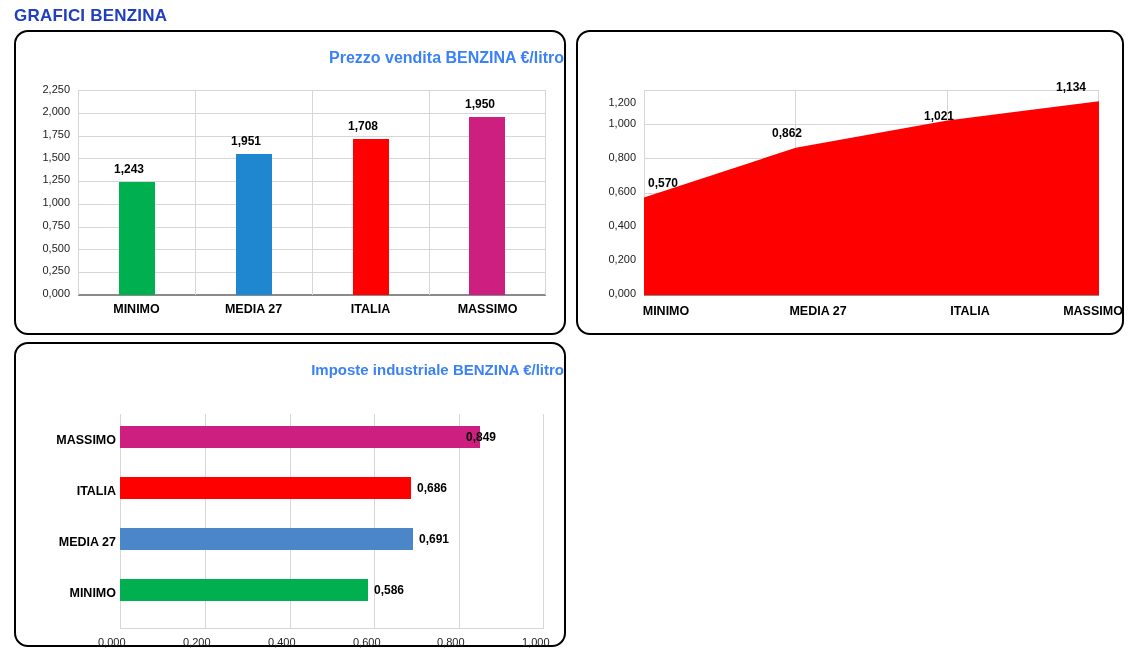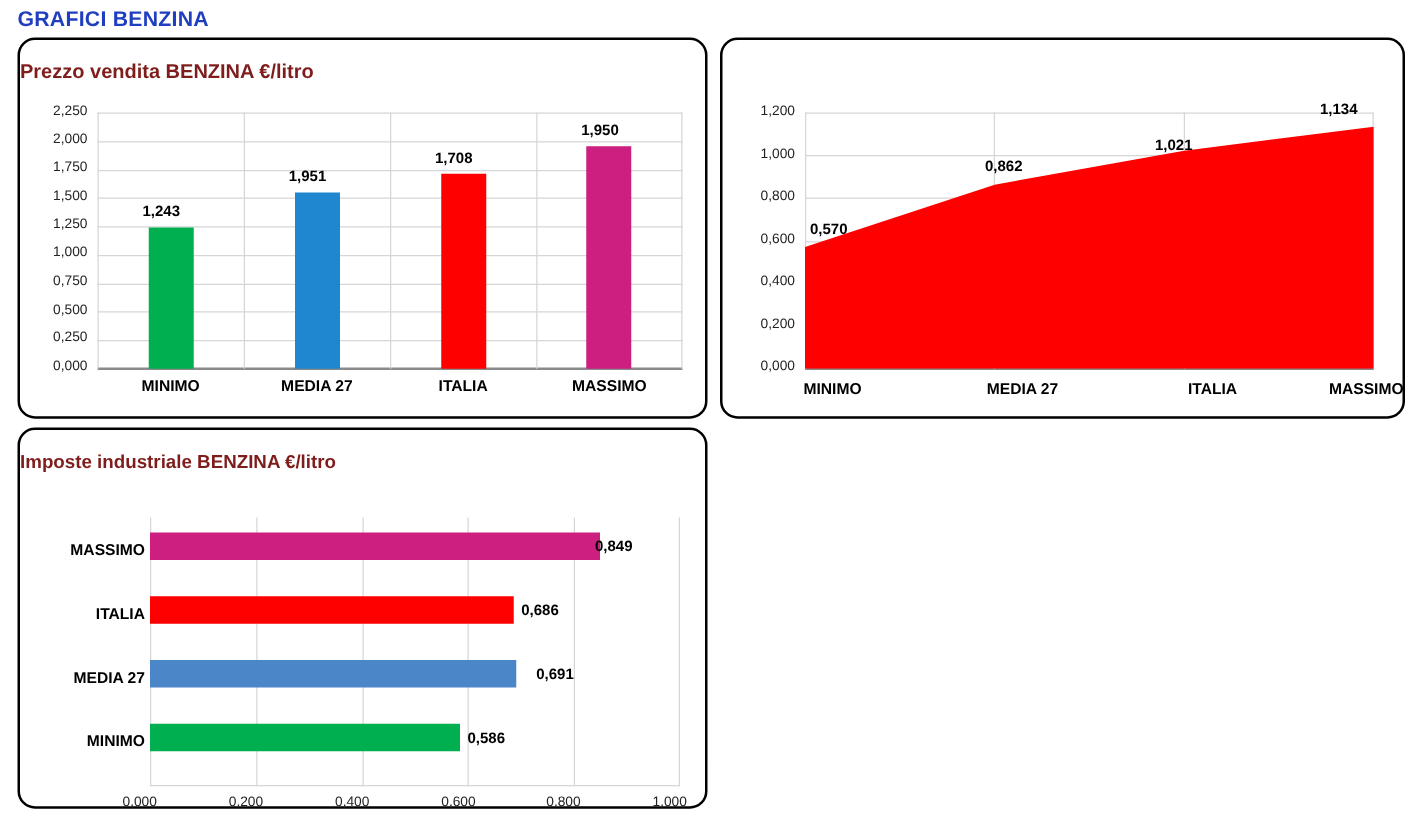--- a/index.html
+++ b/index.html
@@ -29,24 +29,24 @@
     border-radius: 14px;
     background: #fff;
     box-sizing: border-box;
   }
   
   #panel-prezzo-vendita { left: 14px;  top: 30px;  width: 552px; height: 305px; }
   #panel-imposte        { left: 576px; top: 30px;  width: 548px; height: 305px; }
   #panel-industriale    { left: 14px;  top: 342px; width: 552px; height: 305px; }
 
   .chart-title {
-    text-align: left;
+    text-align: right;
     font-size: 16px;
     font-weight: bold;
-    color: #7f1d1d;
+    color: #3b82f6;
     margin-top: 17px;
   }
   .chart-title.small { font-size: 15px; }
 
   .plot-wrap {
     position: relative;
     width: 100%;
     height: calc(100% - 45px);
   }
 
@@ -178,41 +178,41 @@
 
 <div class="panel" id="panel-imposte">
   <div class="plot-wrap" id="c2">
 
     <div class="ytick" style="top:255px">0,000</div>
     <div class="ytick" style="top:221px">0,200</div>
     <div class="ytick" style="top:187px">0,400</div>
     <div class="ytick" style="top:153px">0,600</div>
     <div class="ytick" style="top:119px">0,800</div>
     <div class="ytick" style="top:85px">1,000</div>
-    <div class="ytick" style="top:51px">1,200</div>
+    <div class="ytick" style="top:64px">1,200</div>
 
     <div class="plotarea">
       <div class="gridline" style="left:0; width:100%; top:0px;"></div>
       <div class="gridline" style="left:0; width:100%; top:34.2px;"></div>
       <div class="gridline" style="left:0; width:100%; top:68.3px;"></div>
       <div class="gridline" style="left:0; width:100%; top:102.5px;"></div>
       <div class="gridline" style="left:0; width:100%; top:136.7px;"></div>
       <div class="gridline" style="left:0; width:100%; top:170.8px;"></div>
       <div class="axisline" style="left:0; width:100%; top:204px; height:1.5px;"></div>
       <div class="vgridline" style="top:0; height:205px; left:0px;"></div>
       <div class="vgridline" style="top:0; height:205px; left:151px;"></div>
       <div class="vgridline" style="top:0; height:205px; left:303px;"></div>
       <div class="vgridline" style="top:0; height:205px; left:454px;"></div>
 
       <svg width="455" height="205" viewBox="0 0 455 205" preserveAspectRatio="none" style="position:absolute;left:0;top:0;">
         <polygon points="0,107.6 151.7,57.7 303.3,30.6 455,11.3 455,205 0,205" fill="#fe0000"></polygon>
       </svg>
 
       <div class="datalabel" style="left:4px;   top:86px;">0,570</div>
-      <div class="datalabel" style="left:144px; top:36px;">0,862</div>
+      <div class="datalabel" style="left:128px; top:36px;">0,862</div>
       <div class="datalabel" style="left:280px; top:19px;">1,021</div>
       <div class="datalabel" style="left:412px; top:-10px;">1,134</div>
     </div>
 
     <div class="xcat" style="left:18px;  top:272px; width:140px;">MINIMO</div>
     <div class="xcat" style="left:170px; top:272px; width:140px;">MEDIA 27</div>
     <div class="xcat" style="left:322px; top:272px; width:140px;">ITALIA</div>
     <div class="xcat" style="left:455px; top:272px; width:120px;">MASSIMO</div>
   </div>
 </div>
@@ -233,23 +233,23 @@
       <div class="catlabel" style="top:19px;">MASSIMO</div>
       <div class="catlabel" style="top:70px;">ITALIA</div>
       <div class="catlabel" style="top:121px;">MEDIA 27</div>
       <div class="catlabel" style="top:172px;">MINIMO</div>
 
       <div class="bar" style="left:0; top:12px;  height:22px; width:360px; background:#cc1f80;"></div>
       <div class="bar" style="left:0; top:63px;  height:22px; width:291px; background:#fe0000;"></div>
       <div class="bar" style="left:0; top:114px; height:22px; width:293px; background:#4a86c8;"></div>
       <div class="bar" style="left:0; top:165px; height:22px; width:248px; background:#00b050;"></div>
 
-      <div class="datalabel" style="left:356px; top:16px;">0,849</div>
+      <div class="datalabel" style="left:346px; top:16px;">0,849</div>
       <div class="datalabel" style="left:297px; top:67px;">0,686</div>
-      <div class="datalabel" style="left:309px; top:118px;">0,691</div>
+      <div class="datalabel" style="left:299px; top:118px;">0,691</div>
       <div class="datalabel" style="left:254px; top:169px;">0,586</div>
     </div>
 
     <div class="xtick" style="left:82px;  top:258px;">0,000</div>
     <div class="xtick" style="left:167px; top:258px;">0,200</div>
     <div class="xtick" style="left:252px; top:258px;">0,400</div>
     <div class="xtick" style="left:337px; top:258px;">0,600</div>
     <div class="xtick" style="left:421px; top:258px;">0,800</div>
     <div class="xtick" style="left:506px; top:258px;">1,000</div>
   </div>

